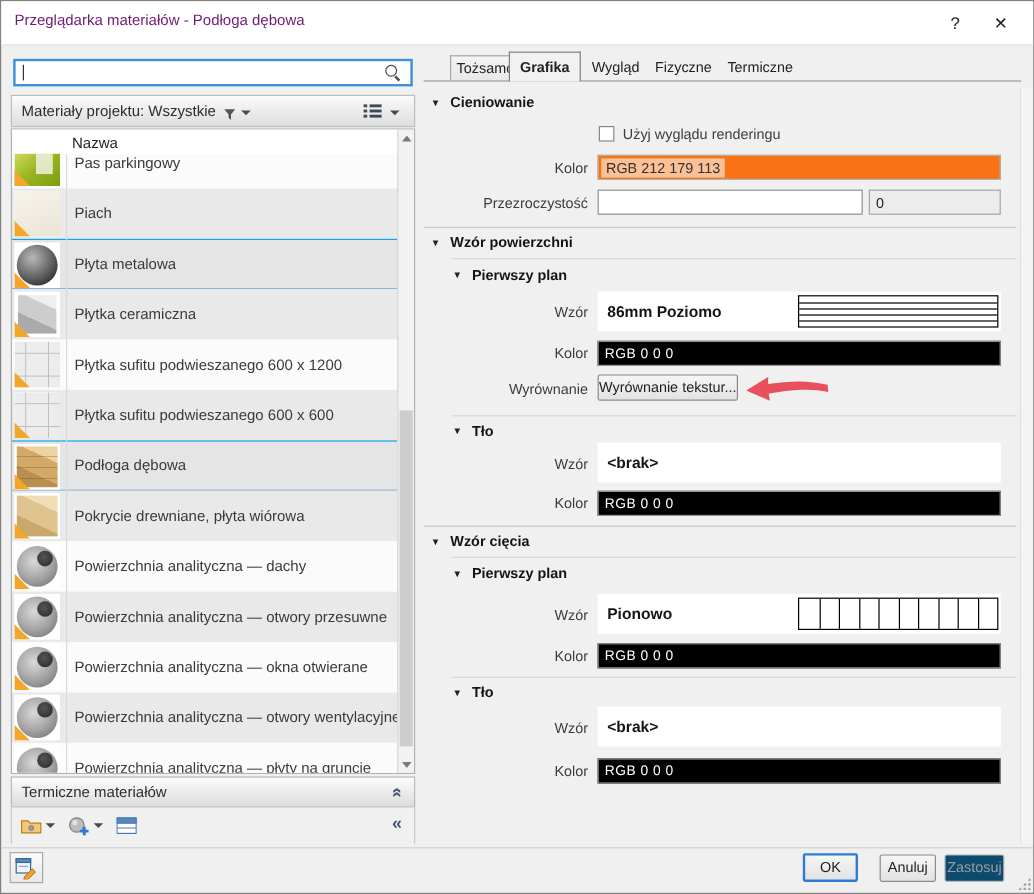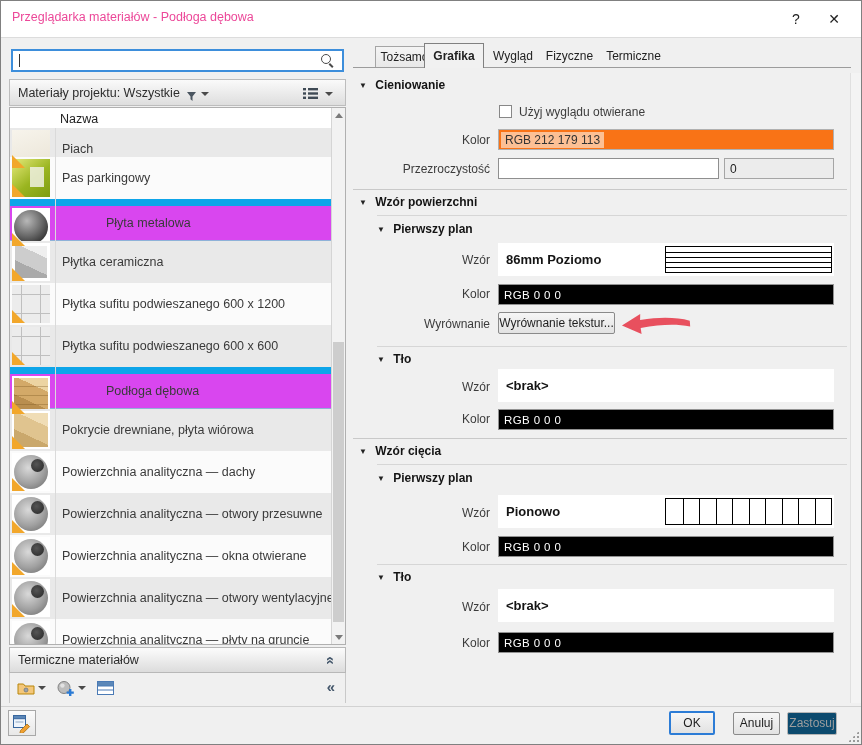--- a/index.html
+++ b/index.html
@@ -1,40 +1,40 @@
 <!DOCTYPE html>
 <html><head>
 <meta charset="utf-8">
 <style>
   html,body{margin:0;padding:0;background:#cfcfcf;font-family:"Liberation Sans",sans-serif;}
   .dialog{position:relative;width:862px;height:745px;background:#f0f0f0;border:1px solid #808080;box-sizing:border-box;overflow:hidden;}
   .abs{position:absolute;}
   
   .titlebar{position:absolute;left:0;top:0;width:100%;height:37px;background:#ffffff;border-bottom:1px solid #dcdcdc;box-sizing:border-box;}
-  .title{position:absolute;left:11px;top:9px;font-size:12.5px;color:#ec4899;}
+  .title{position:absolute;left:11px;top:9px;font-size:12.5px;color:#701a75;}
   .tb-btn{position:absolute;top:5px;width:30px;height:26px;text-align:center;line-height:26px;font-size:14px;color:#222;cursor:default;}
   
   .searchbox{position:absolute;left:10px;top:48px;width:333px;height:23px;background:#fff;border:2px solid #3d8edb;box-sizing:border-box;}
   .search-input{position:absolute;left:2px;top:2px;width:300px;height:15px;border:none;outline:none;font-size:12px;background:transparent;padding:0 2px;}
   .caret-line{position:absolute;left:6px;top:3px;width:1px;height:13px;background:#333;}
   .mag{position:absolute;right:8px;top:3px;width:13px;height:13px;}
   .mag::before{content:"";position:absolute;left:0;top:0;width:8px;height:8px;border:1.6px solid #4a4a4a;border-radius:50%;}
   .mag::after{content:"";position:absolute;left:9px;top:9px;width:5px;height:1.8px;background:#4a4a4a;transform:rotate(45deg);transform-origin:0 0;}
   
   .filterbar{position:absolute;left:8px;top:78px;width:337px;height:27px;background:linear-gradient(#fafafa,#dedede);border:1px solid #bdbdbd;box-sizing:border-box;}
   .filterbar .lbl{position:absolute;left:8px;top:6px;font-size:12.5px;color:#2c2c2c;}
   .caret{display:inline-block;width:0;height:0;border-left:4px solid transparent;border-right:4px solid transparent;border-top:4px solid #4a4a4a;}
   
   .list-wrap{position:absolute;left:8px;top:106px;width:337px;height:538px;border:1px solid #b0b0b0;box-sizing:border-box;background:#fff;}
   .list-header{position:absolute;left:0;top:0;right:14px;height:20px;background:#fff;font-size:12.5px;color:#222;padding-left:50px;line-height:22px;box-sizing:border-box;z-index:3;}
   .rows{position:absolute;left:0;top:20px;right:14px;bottom:0;overflow:hidden;background:#fff;}
   .col-divider{position:absolute;left:45px;top:0;bottom:0;width:1px;background:#dadada;z-index:2;}
   .mat-row{position:relative;height:42px;display:flex;align-items:center;background:#fbfbfb;box-sizing:border-box;}
   .mat-row.alt{background:#e9e9e9;}
-  .mat-row.hl{background:#d946ef;border-top:7px solid #0ea5e9;border-bottom:1px solid #8fb2d8;padding-left:44px;}
+  .mat-row.hl{background:#e5e5e5;border-top:1px solid #0ea5e9;border-bottom:1px solid #8fb2d8;}
   .mat-name{margin-left:52px;font-size:12.5px;color:#3a3a3a;white-space:nowrap;}
   .thumb{position:absolute;left:2px;top:2px;width:38px;height:38px;background:#fff;overflow:hidden;}
   .thumb::before{content:"";position:absolute;inset:0;}
   .warn{position:absolute;left:0;bottom:0;width:0;height:0;border-left:13px solid #f2a72b;border-top:13px solid transparent;z-index:2;}
   .t-green .thumb::before{background:linear-gradient(140deg,#d8e06a 10%,#9ab520 55%,#7e9c12);}
   .t-green .thumb::after{content:"";position:absolute;right:6px;top:8px;width:14px;height:20px;background:#eef0e2;opacity:.85;}
   .t-sand .thumb::before{background:linear-gradient(160deg,#f7f4ec,#eae4d6);}
   .t-sphere-dark .thumb::before{inset:2px;border-radius:50%;background:radial-gradient(circle at 38% 32%,#b8b8b8,#6a6a6a 48%,#2f2f2f 82%);}
   .t-sphere-gray .thumb::before{inset:2px;border-radius:50%;background:radial-gradient(circle at 42% 38%,#d9d9d9,#a0a0a0 55%,#757575 88%);}
   .t-sphere-gray .thumb::after{content:"";position:absolute;right:6px;top:6px;width:13px;height:13px;border-radius:50%;background:radial-gradient(circle at 42% 40%,#555,#262626);}
@@ -121,31 +121,31 @@
         <rect x="1" y="9.6" width="3" height="2.4" fill="#3f4a55"></rect>
           <rect x="6" y="9.6" width="10" height="2.4" fill="#3f4a55"></rect>
       </svg>
     </span>
     <span class="caret abs" style="right:12px;top:12px;"></span>
   </div>
 
   <div class="list-wrap">
     <div class="list-header">Nazwa</div>
     <div class="rows">
+        <div class="mat-row t-green" style="margin-top: -13px;">
+    <div class="thumb">
+      <i class="warn"></i>
+    </div>
+    <div class="mat-name">Pas parkingowy</div>
+  </div>
         <div class="mat-row t-sand alt">
     <div class="thumb">
       <i class="warn"></i>
     </div>
     <div class="mat-name">Piach</div>
-  </div>
-        <div class="mat-row t-green" style="margin-top: -13px;">
-    <div class="thumb">
-      <i class="warn"></i>
-    </div>
-    <div class="mat-name">Pas parkingowy</div>
   </div>
         <div class="mat-row t-sphere-dark hl">
     <div class="thumb">
       <i class="warn"></i>
     </div>
     <div class="mat-name">Płyta metalowa</div>
   </div>
         <div class="mat-row t-cube-gray alt">
     <div class="thumb">
       <i class="warn"></i>
@@ -259,21 +259,21 @@
   <div class="tab" style="left:487px;width:50px;">Wygląd</div>
   <div class="tab" style="left:541px;width:55px;">Fizyczne</div>
   <div class="tab" style="left:601px;width:63px;">Termiczne</div>
   <div class="tabline"></div>
 
   <div class="sec" style="left:358px;top:77px;">
     <span class="tri">▼</span>
     <span>Cieniowanie</span>
   </div>
   <span class="checkbox" style="left:498px;top:104px;"></span>
-  <span class="cb-label" style="left:518px;top:104px;">Użyj wyglądu otwierane</span>
+  <span class="cb-label" style="left:518px;top:104px;">Użyj wyglądu renderingu</span>
 
   <div class="plabel" style="top:132px;">Kolor</div>
   <div class="pbox swatch-tan" style="top: 128px; background: #f97316;">
     <span class="swatch-chip">RGB 212 179 113</span>
   </div>
 
   <div class="plabel" style="top:161px;">Przezroczystość</div>
   <div class="pbox input-plain" style="top:157px;width:221px;"></div>
   <div class="pbox val-box" style="left:723px;top:157px;width:110px;">0</div>
 

